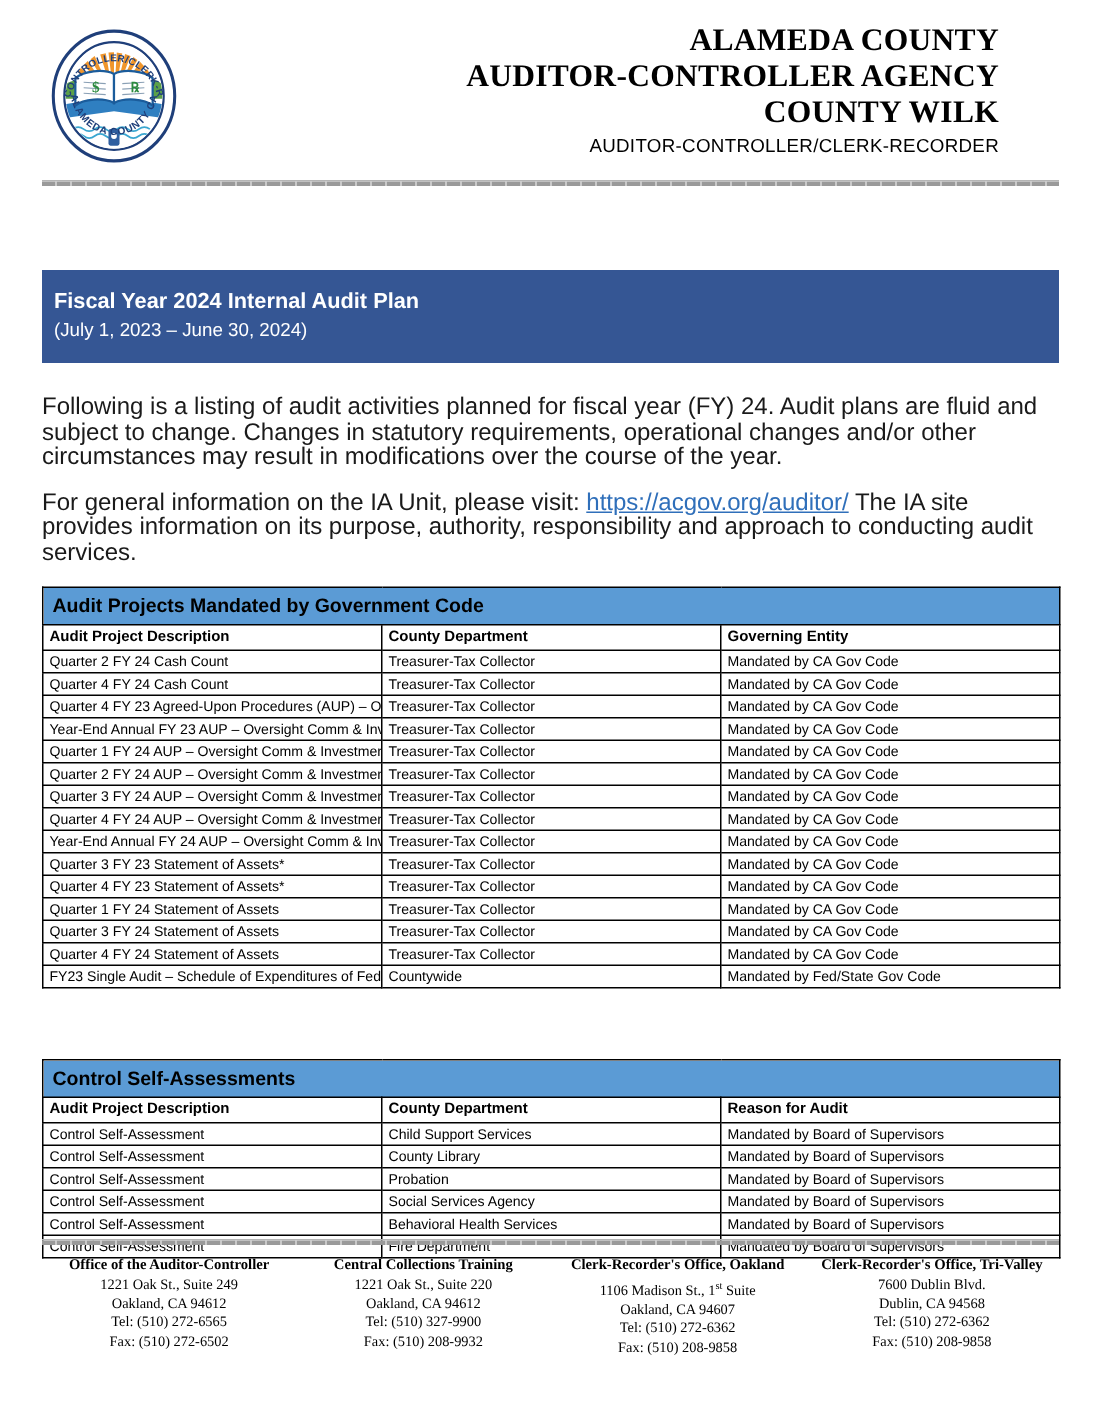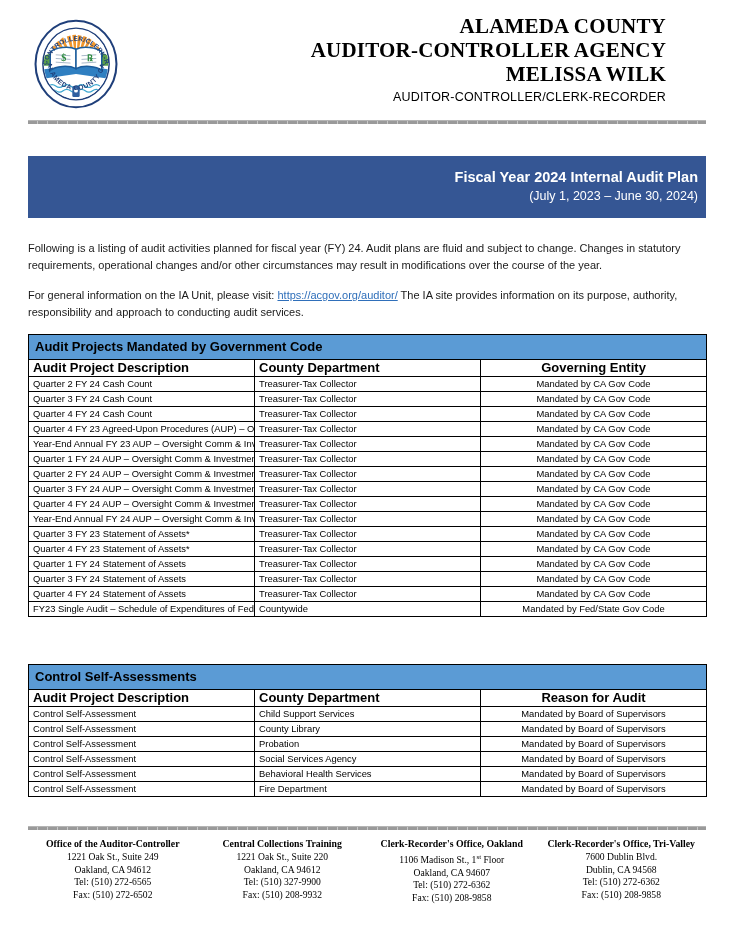--- a/index.html
+++ b/index.html
@@ -66,41 +66,41 @@
       #9a9a9a 0px, #9a9a9a 9px,
       #c9c9c9 9px, #c9c9c9 10px
     );
     border-top: 1px solid #b5b5b5;
     margin: 0 0 0 0;
   }
   .rule-top { margin-top: 12px; }
 
   
   .banner {
-    margin-top: 32px;
+    margin-top: 56px;
     background: #355694;
     color: #ffffff;
-    text-align: right;
+    text-align: left;
     padding: 12px 8px 13px 8px;
   }
   .banner-title {
     font-size: 14.5px;
     font-weight: bold;
     line-height: 18px;
   }
   .banner-sub {
     font-size: 12.5px;
     line-height: 17px;
     margin-top: 2px;
   }
 
   
   .intro {
     margin-top: 22px;
-    font-size: 11px;
+    font-size: 16px;
     line-height: 16.5px;
     color: #1a1a1a;
   }
   .intro p { margin: 0 0 14px 0; }
   .intro a {
     color: #2f6fba;
     text-decoration: underline;
   }
 
   
@@ -127,26 +127,26 @@
   .section-head td {
     background: #5b9bd5;
     color: #000;
     font-size: 13px;
     font-weight: bold;
     padding: 3px 6px 4px 6px;
     line-height: 17px;
   }
   .col-head td {
     font-weight: bold;
-    font-size: 13px;
+    font-size: 10px;
     padding: 2px 4px 2px 4px;
   }
   .audit-table td.c1 { width: 362px; }
   .audit-table td.c2 { width: 143px; }
-  .audit-table td.c3 { width: 172px; text-align: center; }
+  .audit-table td.c3 { width: 172px; }
   .body-row td { height: 11.6px; }
 
   
   .footer {
     position: absolute;
     left: 28px;
     right: 28px;
     top: 826px;
   }
   .footer-cols {
@@ -227,21 +227,21 @@
           <textPath href="#arcTop" startOffset="50%" text-anchor="middle">AUDITOR-CONTROLLER/CLERK-RECORDER</textPath>
         </text>
         <text font-family="Liberation Sans, sans-serif" font-size="7.4" font-weight="bold" fill="#1f3f7a" letter-spacing="0.6">
           <textPath href="#arcBot" startOffset="50%" text-anchor="middle">ALAMEDA COUNTY CA</textPath>
         </text>
       </svg>
     </div>
     <div class="title-block">
       <div class="agency-line">ALAMEDA COUNTY</div>
       <div class="agency-line">AUDITOR-CONTROLLER AGENCY</div>
-      <div class="agency-line">MELISSA WILK</div>
+      <div class="agency-line">COUNTY WILK</div>
       <div class="agency-sub">AUDITOR-CONTROLLER/CLERK-RECORDER</div>
     </div>
   </div>
   <div class="rule rule-top"></div>
 
   <div class="banner">
     <div class="banner-title">Fiscal Year 2024 Internal Audit Plan</div>
     <div class="banner-sub">(July 1, 2023 – June 30, 2024)</div>
   </div>
 
@@ -256,25 +256,20 @@
         <tr class="section-head">
           <td colspan="3">Audit Projects Mandated by Government Code</td>
         </tr>
         <tr class="col-head">
           <td class="c1">Audit Project Description</td>
           <td class="c2">County Department</td>
           <td class="c3">Governing Entity</td>
         </tr>
         <tr class="body-row">
             <td class="c1">Quarter 2 FY 24 Cash Count</td>
-            <td class="c2">Treasurer-Tax Collector</td>
-            <td class="c3">Mandated by CA Gov Code</td>
-          </tr>
-        <tr class="body-row">
-            <td class="c1">Quarter 3 FY 24 Cash Count</td>
             <td class="c2">Treasurer-Tax Collector</td>
             <td class="c3">Mandated by CA Gov Code</td>
           </tr>
         <tr class="body-row">
             <td class="c1">Quarter 4 FY 24 Cash Count</td>
             <td class="c2">Treasurer-Tax Collector</td>
             <td class="c3">Mandated by CA Gov Code</td>
           </tr>
         <tr class="body-row">
             <td class="c1">Quarter 4 FY 23 Agreed-Upon Procedures (AUP) – Oversight Comm &amp; Investment Policy*</td>
@@ -402,21 +397,21 @@
       </div>
       <div class="fcol">
         <div class="fname">Central Collections Training</div>
         <div>1221 Oak St., Suite 220</div>
         <div>Oakland, CA  94612</div>
         <div>Tel: (510) 327-9900</div>
         <div>Fax: (510) 208-9932</div>
       </div>
       <div class="fcol">
         <div class="fname">Clerk-Recorder's Office, Oakland</div>
-        <div><span>1106 Madison St., 1</span><sup>st</sup><span> Floor</span></div>
+        <div><span>1106 Madison St., 1</span><sup>st</sup><span> Suite</span></div>
         <div>Oakland, CA  94607</div>
         <div>Tel: (510) 272-6362</div>
         <div>Fax: (510) 208-9858</div>
       </div>
       <div class="fcol">
         <div class="fname">Clerk-Recorder's Office, Tri-Valley</div>
         <div>7600 Dublin Blvd.</div>
         <div>Dublin, CA  94568</div>
         <div>Tel: (510) 272-6362</div>
         <div>Fax: (510) 208-9858</div>

